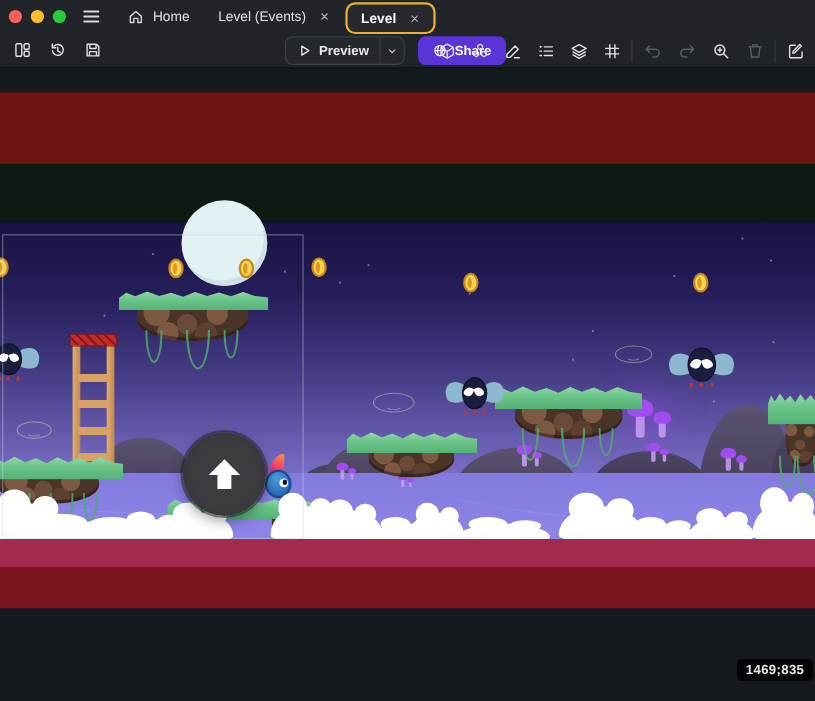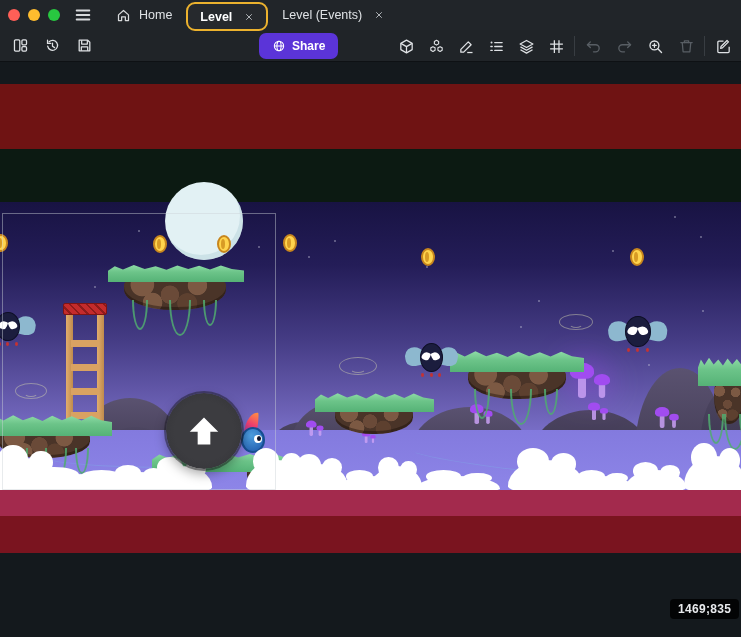--- a/index.html
+++ b/index.html
@@ -122,30 +122,30 @@
     </div>
   <div class="tab-strip" id="tab-strip">
       <div class="tab">
         <span class="tab-icon">
           <svg viewBox="0 0 24 24" fill="none" stroke="currentColor" stroke-width="2" stroke-linejoin="round">
             <path d="M4 11L12 4l8 7v9h-5v-6h-6v6H4z"></path>
           </svg>
         </span>
         <span>Home</span>
       </div>
-      <div class="tab active">
-        <span>Level</span>
+      <div class="tab">
+        <span>Level (Events)</span>
         <span class="tab-close">
           <svg viewBox="0 0 24 24" fill="none" stroke="currentColor" stroke-width="2.4" stroke-linecap="round">
             <path d="M6 6l12 12M18 6L6 18"></path>
           </svg>
         </span>
       </div>
-      <div class="tab">
-        <span>Level (Events)</span>
+      <div class="tab active">
+        <span>Level</span>
         <span class="tab-close">
           <svg viewBox="0 0 24 24" fill="none" stroke="currentColor" stroke-width="2.4" stroke-linecap="round">
             <path d="M6 6l12 12M18 6L6 18"></path>
           </svg>
         </span>
       </div>
     </div>
 </div>
 
 <div class="toolbar">
@@ -166,20 +166,35 @@
       </div>
       <div class="tb-btn">
         <svg viewBox="0 0 24 24" fill="none" stroke="currentColor" stroke-width="1.8" stroke-linejoin="round">
           <path d="M4.5 4.5h12l3 3v12h-15z"></path>
           <path d="M8 4.5V10h8V4.5"></path>
           <path d="M7.5 19.5V14h9v5.5"></path>
         </svg>
       </div>
     </div>
   <div class="tb-center">
+    <div class="preview-btn">
+      <span class="pv-main">
+        <span class="ic">
+            <svg viewBox="0 0 24 24" fill="none" stroke="currentColor" stroke-width="2" stroke-linejoin="round">
+              <path d="M7.5 5L18.5 12 7.5 19z"></path>
+            </svg>
+          </span>
+        <span>Preview</span>
+      </span>
+      <span class="pv-caret">
+          <svg viewBox="0 0 24 24" fill="none" stroke="currentColor" stroke-width="2.2" stroke-linecap="round">
+            <path d="M6.5 9.5L12 15l5.5-5.5"></path>
+          </svg>
+        </span>
+    </div>
     <div class="share-btn" id="share-btn" style="background: rgb(91, 52, 216);">
       <span class="ic">
           <svg viewBox="0 0 24 24" fill="none" stroke="currentColor" stroke-width="1.8">
             <circle cx="12" cy="12" r="8"></circle>
             <ellipse cx="12" cy="12" rx="3.6" ry="8"></ellipse>
             <path d="M4 12h16"></path>
           </svg>
         </span>
       <span>Share</span>
     </div>

